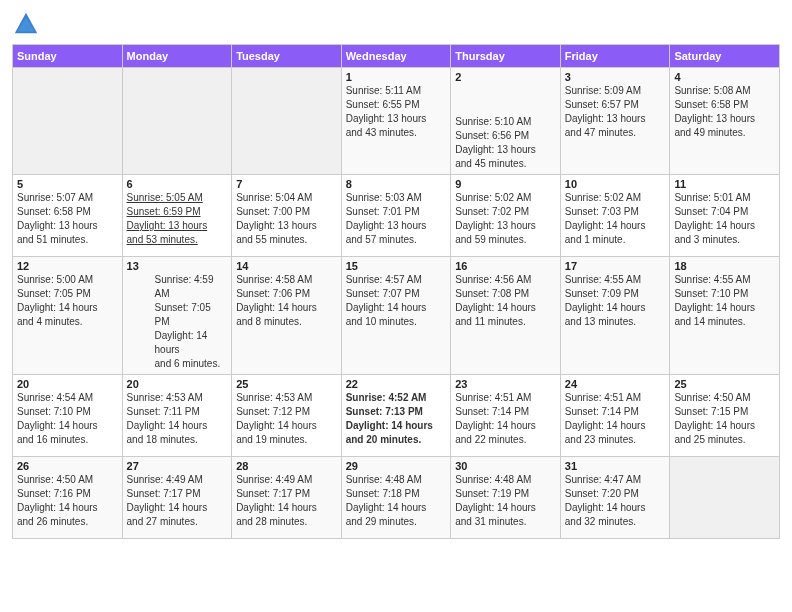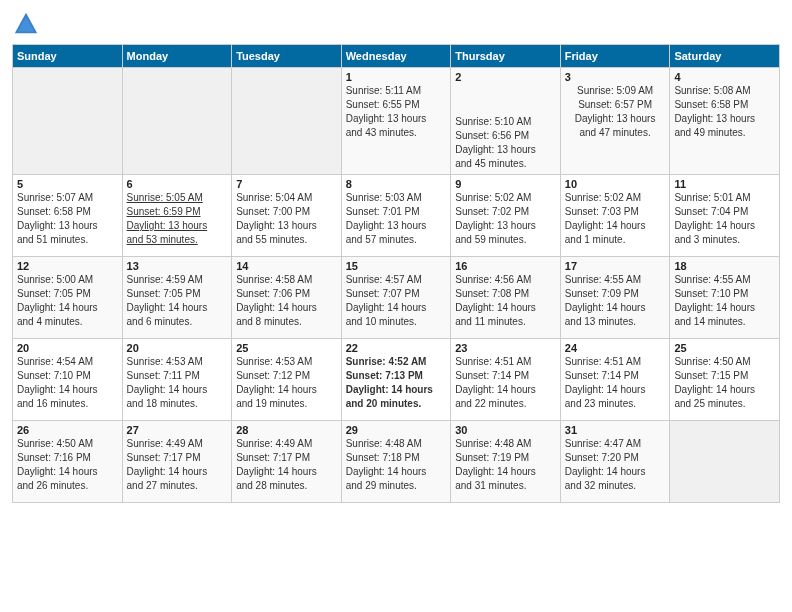--- a/index.html
+++ b/index.html
@@ -57,21 +57,21 @@
     .location {
       font-size: 13px;
       color: #444;
     }
     .calendar {
       width: 100%;
       border-collapse: collapse;
       table-layout: fixed;
     }
     .calendar thead th {
-      background-color: #0369a1;
+      background-color: #8b5cf6;
       color: #fff;
       font-size: 11px;
       font-weight: bold;
       padding: 5px 4px;
       text-align: left;
       border: 1px solid #ccc;
     }
     .calendar tbody td {
       border: 1px solid #ccc;
       vertical-align: top;
@@ -150,21 +150,21 @@
           </td>
           <td>
             <span class="day-num">2</span>
             <div class="day-info" style="white-space: pre-line; margin-top: 32px;">Sunrise: 5:10 AM
 Sunset: 6:56 PM
 Daylight: 13 hours
 and 45 minutes.</div>
           </td>
           <td>
             <span class="day-num">3</span>
-            <div class="day-info" style="white-space: pre-line; text-align: center;">Sunrise: 5:09 AM
+            <div class="day-info" style="white-space: pre-line;">Sunrise: 5:09 AM
 Sunset: 6:57 PM
 Daylight: 13 hours
 and 47 minutes.</div>
           </td>
           <td>
             <span class="day-num">4</span>
             <div class="day-info" style="white-space: pre-line;">Sunrise: 5:08 AM
 Sunset: 6:58 PM
 Daylight: 13 hours
 and 49 minutes.</div>
@@ -224,21 +224,21 @@
         <tr>
           <td>
             <span class="day-num">12</span>
             <div class="day-info" style="white-space: pre-line;">Sunrise: 5:00 AM
 Sunset: 7:05 PM
 Daylight: 14 hours
 and 4 minutes.</div>
           </td>
           <td>
             <span class="day-num">13</span>
-            <div class="day-info" style="white-space: pre-line;">Sunrise: 4:59 AM
+            <div class="day-info" style="white-space: pre-line; margin-left: 28px;">Sunrise: 4:59 AM
 Sunset: 7:05 PM
 Daylight: 14 hours
 and 6 minutes.</div>
           </td>
           <td>
             <span class="day-num">14</span>
             <div class="day-info" style="white-space: pre-line;">Sunrise: 4:58 AM
 Sunset: 7:06 PM
 Daylight: 14 hours
 and 8 minutes.</div>

